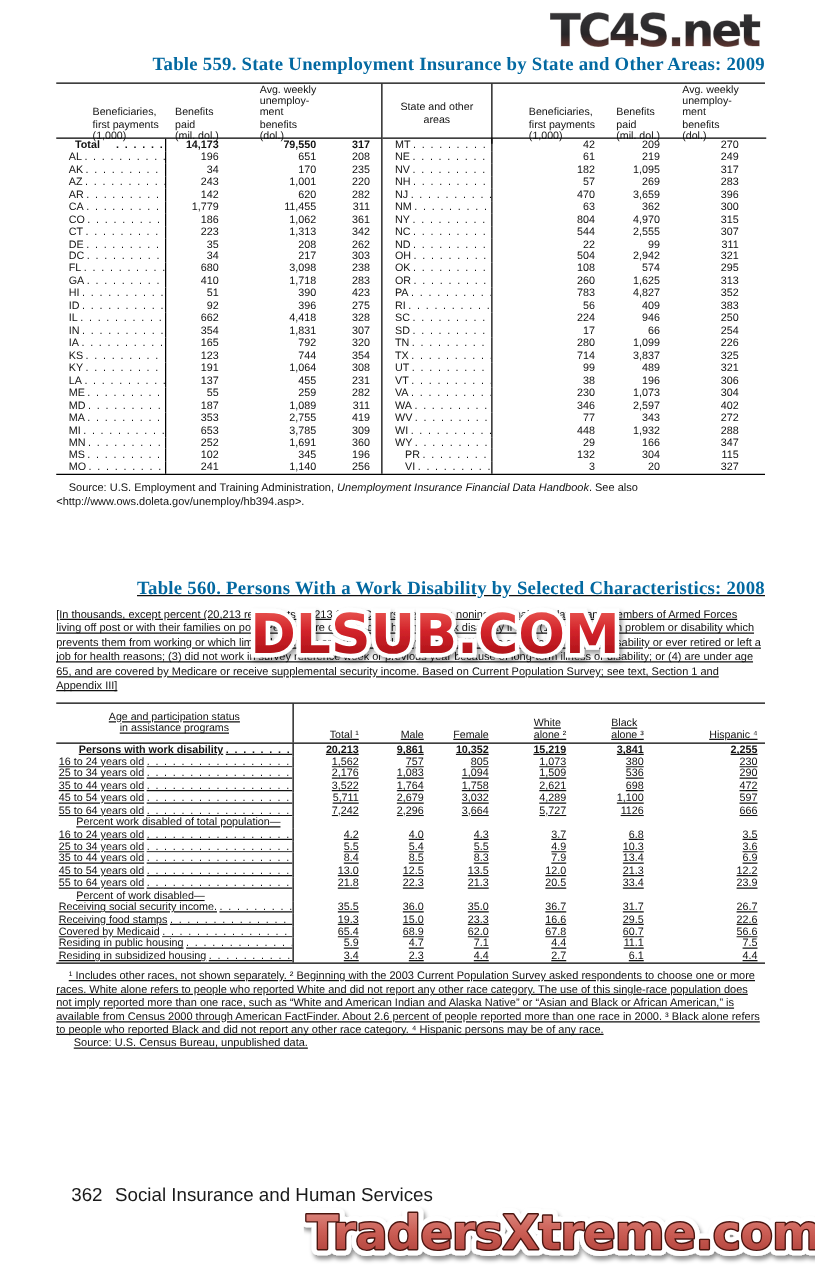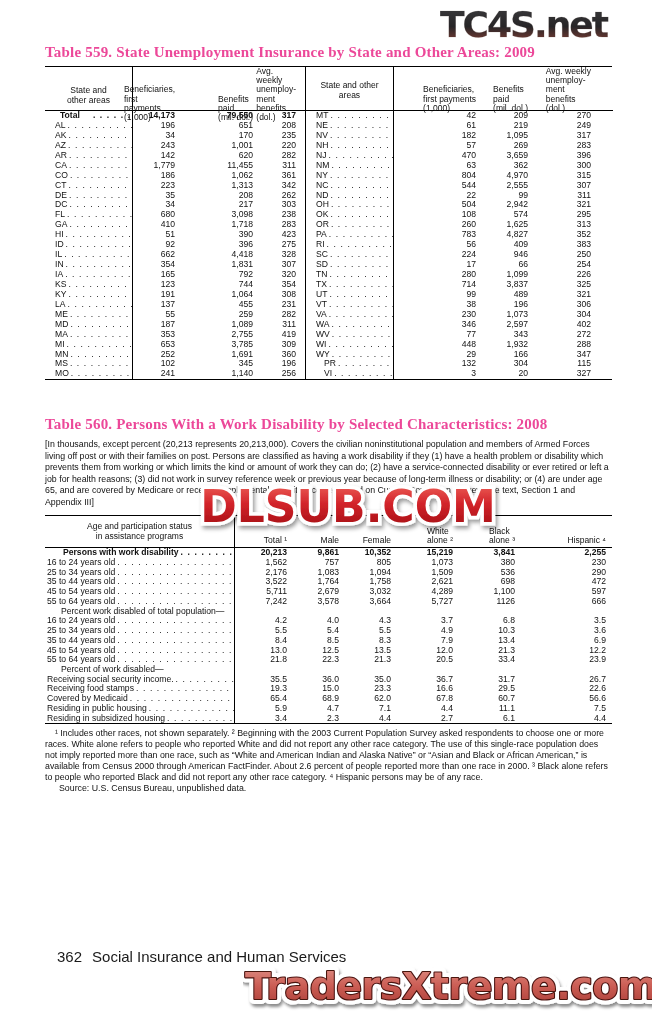--- a/index.html
+++ b/index.html
@@ -2,21 +2,21 @@
 <html><head>
 <meta charset="utf-8">
 <style>
   html,body{margin:0;padding:0;background:#888;}
   .page{position:relative;width:652px;height:1024px;background:#ffffff;overflow:hidden;
         font-family:"Liberation Sans",sans-serif;color:#111;}
   .content{position:absolute;left:45px;top:44px;width:567px;}
 
   
   .tbl-title{font-family:"Liberation Serif",serif;font-weight:bold;font-size:15px;line-height:17px;
-             letter-spacing:.2px;color:#ec4899;margin:0 0 5px 0;}
+             letter-spacing:.2px;color:#0369a1;margin:0 0 5px 0;text-align:right;}
   .headnote{font-size:8.8px;line-height:10.5px;color:#111;margin:0 0 11px 0;}
   .headnote.multi{line-height:11.5px;margin:0 0 7px 0;}
 
   
   .tbl{border-top:1.6px solid #000;border-bottom:1.6px solid #000;}
   .grid{display:grid;}
   .thead{border-bottom:1px solid #000;}
   .cell{overflow:hidden;}
   .cstub{display:flex;border-right:.8px solid #000;}
   .lab{white-space:nowrap;}
@@ -64,21 +64,21 @@
   .t560 .cstub.subrow{padding-left:16px;}
   .t560 .num{padding-right:6px;}
   .t560 .hnum{padding-right:6px;}
 
   
   .src{font-size:8.8px;line-height:10.8px;margin:5px 0 0 0;text-indent:10px;}
   .src em{font-style:italic;}
   .fnotes{font-size:8.8px;line-height:10.9px;margin:4px 0 0 0;text-indent:10px;}
   .src2{font-size:8.8px;line-height:10.9px;margin:0;text-indent:14px;}
 
-  .sect-560{margin-top:36px;}
+  .sect-560{margin-top:56px;text-decoration:underline;}
   .t560-title{margin-bottom:6px;}
 
   
   .footer-left{position:absolute;left:57px;top:948px;font-size:15px;color:#1a1a1a;}
   .footer-left .pgnum{margin-right:10px;}
   .footer-right{position:absolute;left:297px;top:966px;font-size:9.2px;color:#222;}
 
   
   .wm{position:absolute;z-index:6;pointer-events:none;}
   .wm-top{left:440px;top:1px;}
@@ -89,22 +89,20 @@
 <body>
 
 <div class="page">
   <div class="content">
 
     <h2 class="tbl-title">Table 559. State Unemployment Insurance by State and Other Areas: 2009</h2>
 
     <div class="tbl t559 t559-wrap">
       <div class="half half-left">
         <div class="grid thead">
-          <div class="hstub">State and
-other areas</div>
           <div class="hnum">Beneficiaries,
 first payments
 (1,000)</div>
           <div class="hnum">Benefits
 paid
 (mil. dol.)</div>
           <div class="hnum">Avg. weekly
 unemploy-
 ment
 benefits
@@ -613,20 +611,21 @@
                 <span class="dots">. . . . . . . . . . . . . . . . . . . . . . . . . . . . . . . . . . . . . . . . </span>
               </div>
               <div class="cell num n1">3</div>
               <div class="cell num n2">20</div>
               <div class="cell num n3">327</div>
             </div>
           </div>
       </div>
     </div>
 
+    <p class="src"><span>Source: U.S. Employment and Training Administration, </span><em>Unemployment Insurance Financial Data Handbook</em><span>. See also</span><br><span>&lt;http://www.ows.doleta.gov/unemploy/hb394.asp&gt;.</span></p>
 
     <div class="sect-560">
       <h2 class="tbl-title t560-title">Table 560. Persons With a Work Disability by Selected Characteristics: 2008</h2>
       <p class="headnote multi">[In thousands, except percent (20,213 represents 20,213,000). Covers the civilian noninstitutional population and members of Armed Forces living off post or with their families on post. Persons are classified as having a work disability if they (1) have a health problem or disability which prevents them from working or which limits the kind or amount of work they can do; (2) have a service-connected disability or ever retired or left a job for health reasons; (3) did not work in survey reference week or previous year because of long-term illness or disability; or (4) are under age 65, and are covered by Medicare or receive supplemental security income. Based on Current Population Survey; see text, Section 1 and Appendix III]</p>
 
       <div class="tbl t560">
         <div class="grid thead">
           <div class="hstub">Age and participation status
 in assistance programs</div>
           <div class="hnum">Total ¹</div>
@@ -698,21 +697,21 @@
               <div class="cell num n4">4,289</div>
               <div class="cell num n5">1,100</div>
               <div class="cell num n6">597</div>
             </div>
             <div class="grid trow">
               <div class="cell cstub">
                 <span class="lab">55 to 64 years old</span>
                 <span class="dots">. . . . . . . . . . . . . . . . . . . . . . . . . . . . . . . . . . . . . . . . </span>
               </div>
               <div class="cell num n1">7,242</div>
-              <div class="cell num n2">3,578</div>
+              <div class="cell num n2">2,296</div>
               <div class="cell num n3">3,664</div>
               <div class="cell num n4">5,727</div>
               <div class="cell num n5">1126</div>
               <div class="cell num n6">666</div>
             </div>
             <div class="grid trow">
               <div class="cell cstub subrow">
                 <span class="lab">Percent work disabled of total population—</span>
               </div>
               <div class="cell num n1"></div>

